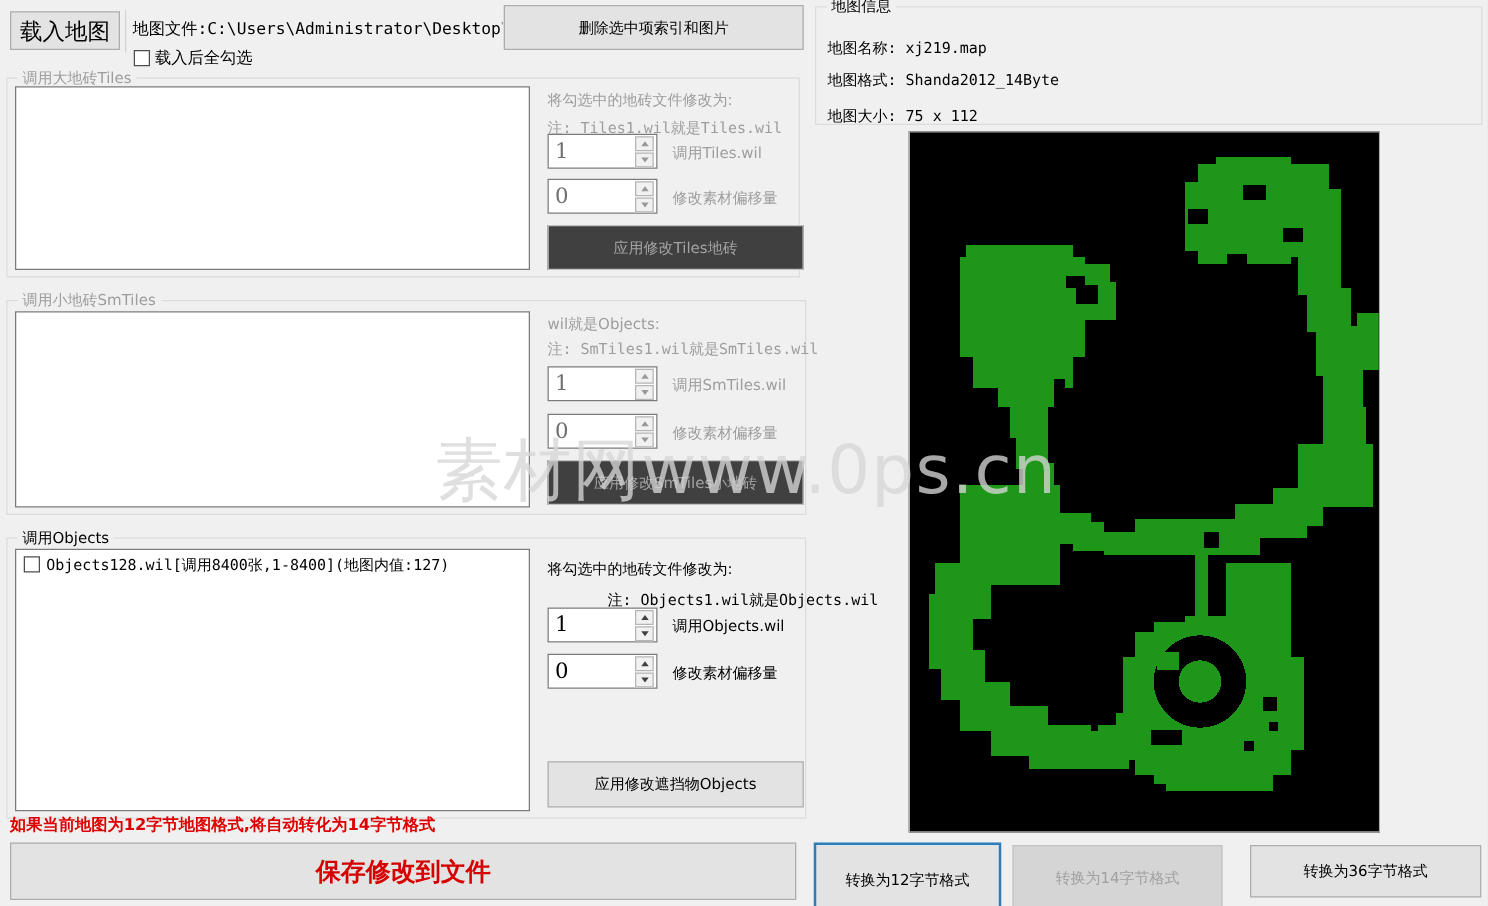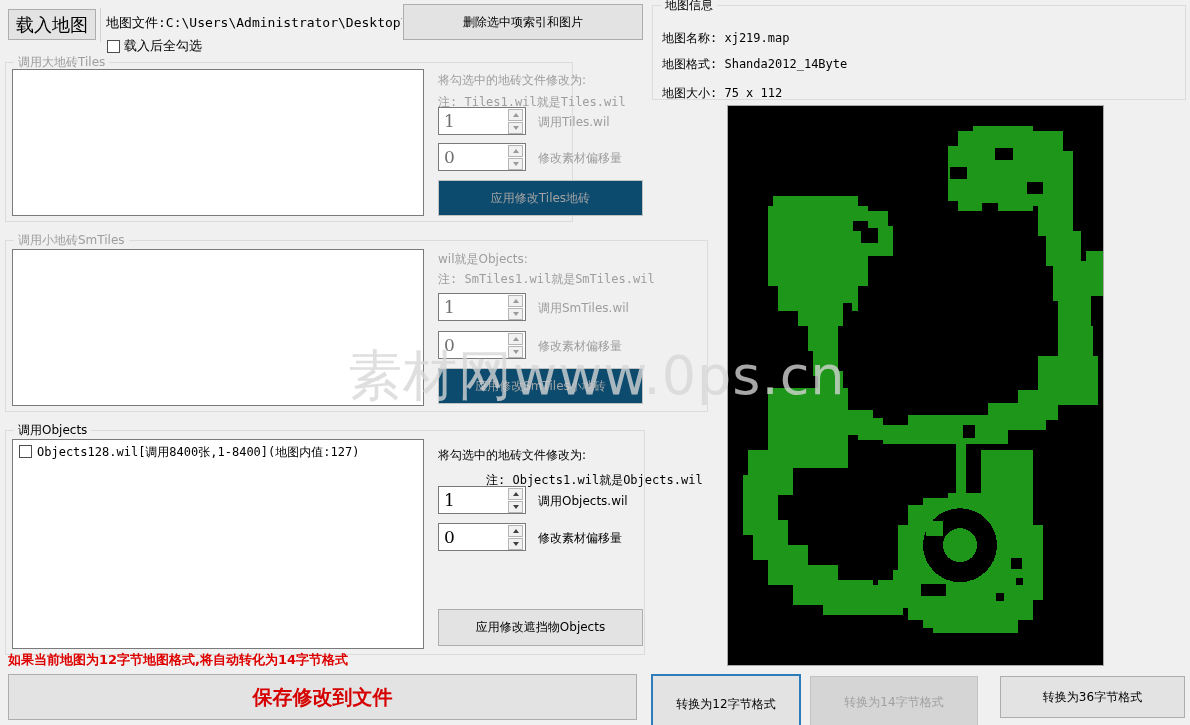--- a/index.html
+++ b/index.html
@@ -43,21 +43,21 @@
   .spin-btn{height:12px; width:15px; border:1px solid #b5b5b5; background:#f1f1f1;
     display:flex; align-items:center; justify-content:center; margin-bottom:1px; cursor:pointer;}
   .tri-up{width:0;height:0;border-left:3px solid transparent;border-right:3px solid transparent;border-bottom:4px solid #404040;}
   .tri-down{width:0;height:0;border-left:3px solid transparent;border-right:3px solid transparent;border-top:4px solid #404040;}
   .spin-label{position:absolute; left:100px; top:7px; white-space:nowrap; font-size:12px;}
   .apply{left:5px; width:205px;}
 
   .off .grp-label,.off .hint,.off .spin-label{color:var(--disabled-text);}
   .off .spin .val{color:#6f6f6f;}
   .off .tri-up{border-bottom-color:#9a9a9a;} .off .tri-down{border-top-color:#9a9a9a;}
-  .off .apply{background:#0c4a6e; border-color:#c2c2c2; color:#a3a3a3;}
+  .off .apply{background:#404040; border-color:#c2c2c2; color:#a3a3a3;}
 
   .topbar-text{position:absolute; left:106px; top:14px; width:296px; font-size:13px;
     white-space:nowrap; overflow:hidden;}
   .check-row{position:absolute; left:107px; top:37px; display:flex; align-items:center; gap:4px; font-size:13px;}
 
   .info-line{position:absolute; left:9px; white-space:nowrap; font-size:12px;}
 
   .map-frame{position:absolute; left:727px; top:105px; width:377px; height:561px;
     border:1px solid #aaaaaa; background:var(--map-bg);}
   .map-frame svg{display:block;}
@@ -86,21 +86,21 @@
   </div>
   <button class="btn" style="left:403px;top:4px;width:240px;height:36px;">删除选中项索引和图片</button>
 
   <div class="grp" style="left:652px;top:5px;width:534px;height:95px;">
     <span class="grp-label">地图信息</span>
     <div class="info-line mono" style="top:24px;">地图名称: xj219.map</div>
     <div class="info-line mono" style="top:50px;">地图格式: Shanda2012_14Byte</div>
     <div class="info-line mono" style="top:79px;">地图大小: 75 x 112</div>
   </div>
 
-  <div class="grp off" style="left:5px;top:62px;width:568px;height:160px;">
+  <div class="grp off" style="left:5px;top:62px;width:635px;height:160px;">
     <span class="grp-label">调用大地砖Tiles</span>
     <div class="listbox" style="left:6px;top:6px;width:412px;height:147px;"></div>
     <div class="rcol">
       <div class="hint" style="top:9px;">将勾选中的地砖文件修改为:</div>
       <div class="hint mono" style="top:31px;">注: Tiles1.wil就是Tiles.wil</div>
       <div class="spin-row" style="top:44px;">
         <div class="spin">
           <span class="val">1</span>
           <div class="spin-btns">
             <div class="spin-btn">
@@ -124,21 +124,21 @@
                 <i class="tri-down"></i>
               </div>
           </div>
         </div>
         <span class="spin-label">修改素材偏移量</span>
       </div>
       <button class="btn apply" style="top:117px;height:36px;">应用修改Tiles地砖</button>
     </div>
   </div>
 
-  <div class="grp off" style="left:5px;top:240px;width:703px;height:172px;">
+  <div class="grp off" style="left:5px;top:240px;width:640px;height:172px;">
     <span class="grp-label">调用小地砖SmTiles</span>
     <div class="listbox" style="left:6px;top:8px;width:412px;height:157px;"></div>
     <div class="rcol">
       <div class="hint" style="top:10px;">wil就是Objects:</div>
       <div class="hint mono" style="top:30px;">注: SmTiles1.wil就是SmTiles.wil</div>
       <div class="spin-row" style="top:52px;">
         <div class="spin">
           <span class="val">1</span>
           <div class="spin-btns">
             <div class="spin-btn">

